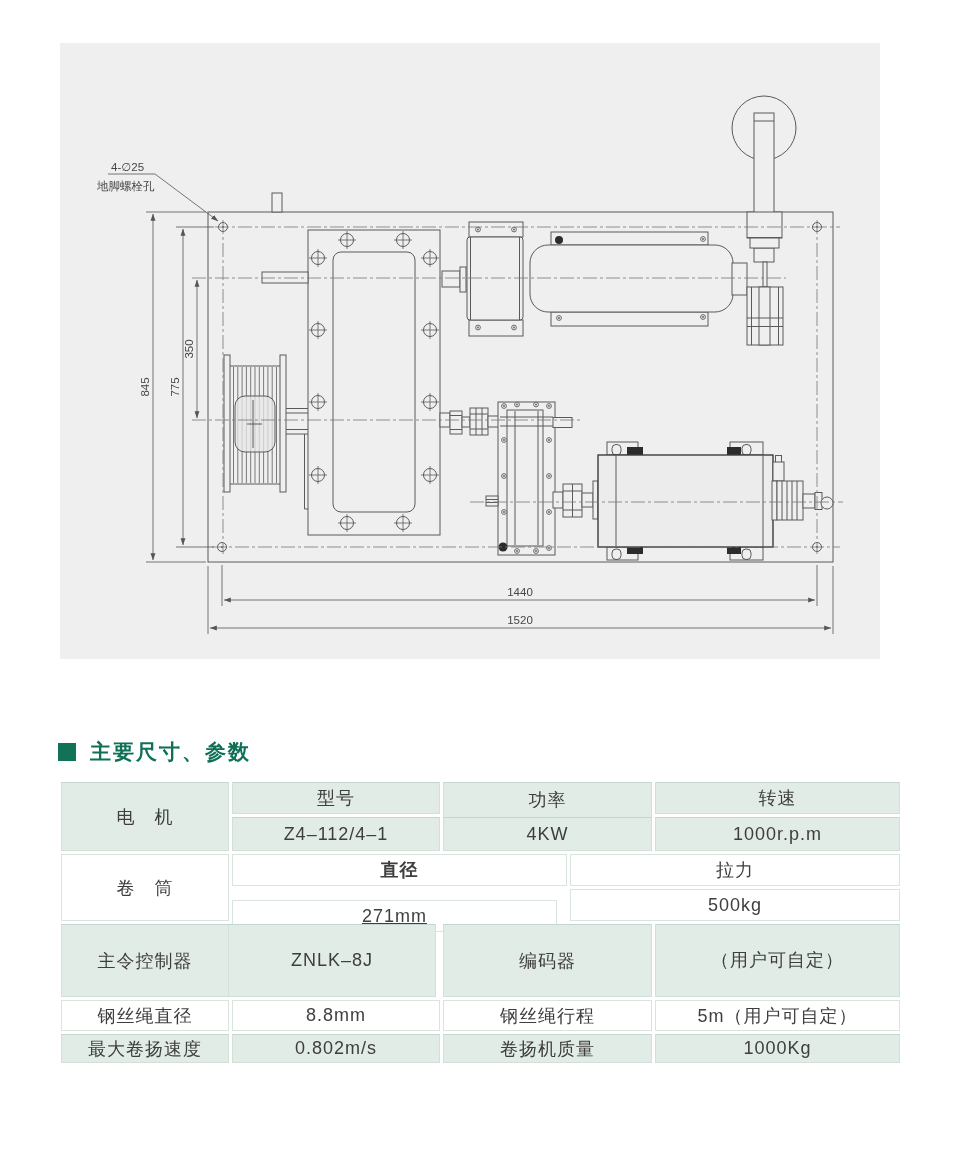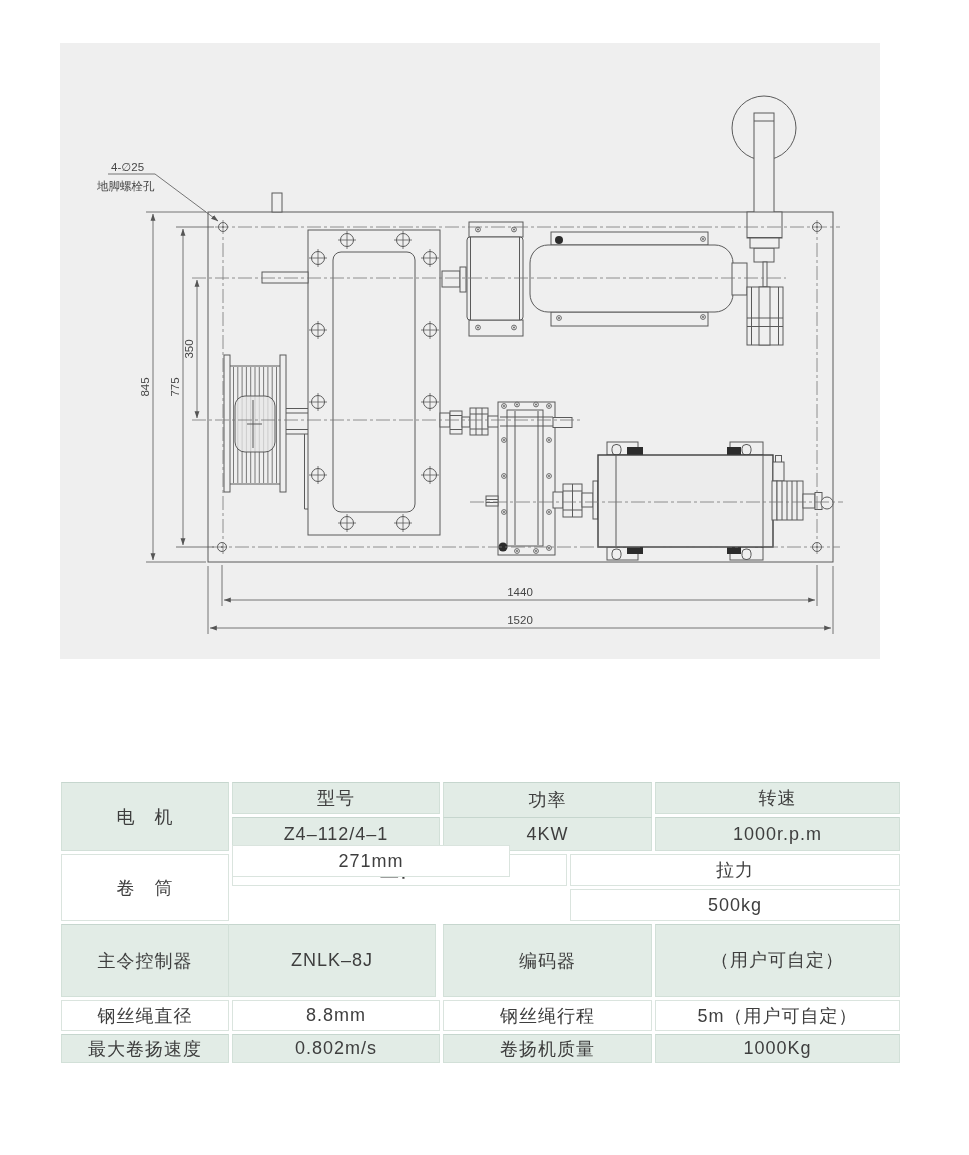--- a/index.html
+++ b/index.html
@@ -270,35 +270,39 @@
   </g>
 
   <g>
     <text class="dimtxt" x="111" y="171">4-∅25</text>
     <text class="dimtxt" x="97" y="190">地脚螺栓孔</text>
     <line class="dim" x1="108" y1="174" x2="155" y2="174"></line>
     <line class="dim" x1="155" y1="174" x2="218" y2="221" marker-end="url(#arw)"></line>
   </g>
 </svg>
 
+<div class="sec-title">
+  <div class="sec-sq"></div>
+  <div class="sec-txt">主要尺寸、参数</div>
+</div>
 
 <div>
 
   <div class="cell green" style="left:61px;top:782px;width:168px;height:69px;">电　机</div>
   <div class="cell green" style="left:232px;top:782px;width:208px;height:32px;">型号</div>
   <div class="cell green" style="left:443px;top:782px;width:209px;height:36px;">功率</div>
   <div class="cell green" style="left:655px;top:782px;width:245px;height:32px;">转速</div>
   <div class="cell green" style="left:232px;top:817px;width:208px;height:34px;text-align:right;">Z4–112/4–1</div>
   <div class="cell green" style="left:443px;top:817px;width:209px;height:34px;">4KW</div>
   <div class="cell green" style="left:655px;top:817px;width:245px;height:34px;">1000r.p.m</div>
 
   <div class="cell white" style="left:61px;top:854px;width:168px;height:67px;">卷　筒</div>
   <div class="cell white" style="left:232px;top:854px;width:335px;height:32px;font-weight:bold;">直径</div>
   <div class="cell white" style="left:570px;top:854px;width:330px;height:32px;">拉力</div>
-  <div class="cell white" style="left:232px;top:845px;width:278px;height:32px;">271mm</div>
+  <div class="cell white" style="left:232px;top:900px;width:325px;height:32px;text-decoration:underline;">271mm</div>
   <div class="cell white" style="left:570px;top:889px;width:330px;height:32px;">500kg</div>
 
   <div class="cell green" style="left:61px;top:924px;width:168px;height:73px;">主令控制器</div>
   <div class="cell green" style="left:228px;top:924px;width:208px;height:73px;">ZNLK–8J</div>
   <div class="cell green" style="left:443px;top:924px;width:209px;height:73px;">编码器</div>
   <div class="cell green two-line" style="left:655px;top:924px;width:245px;height:73px;">
     <span>（用户可自定）</span>
   </div>
 
   <div class="cell white" style="left:61px;top:1000px;width:168px;height:31px;">钢丝绳直径</div>

